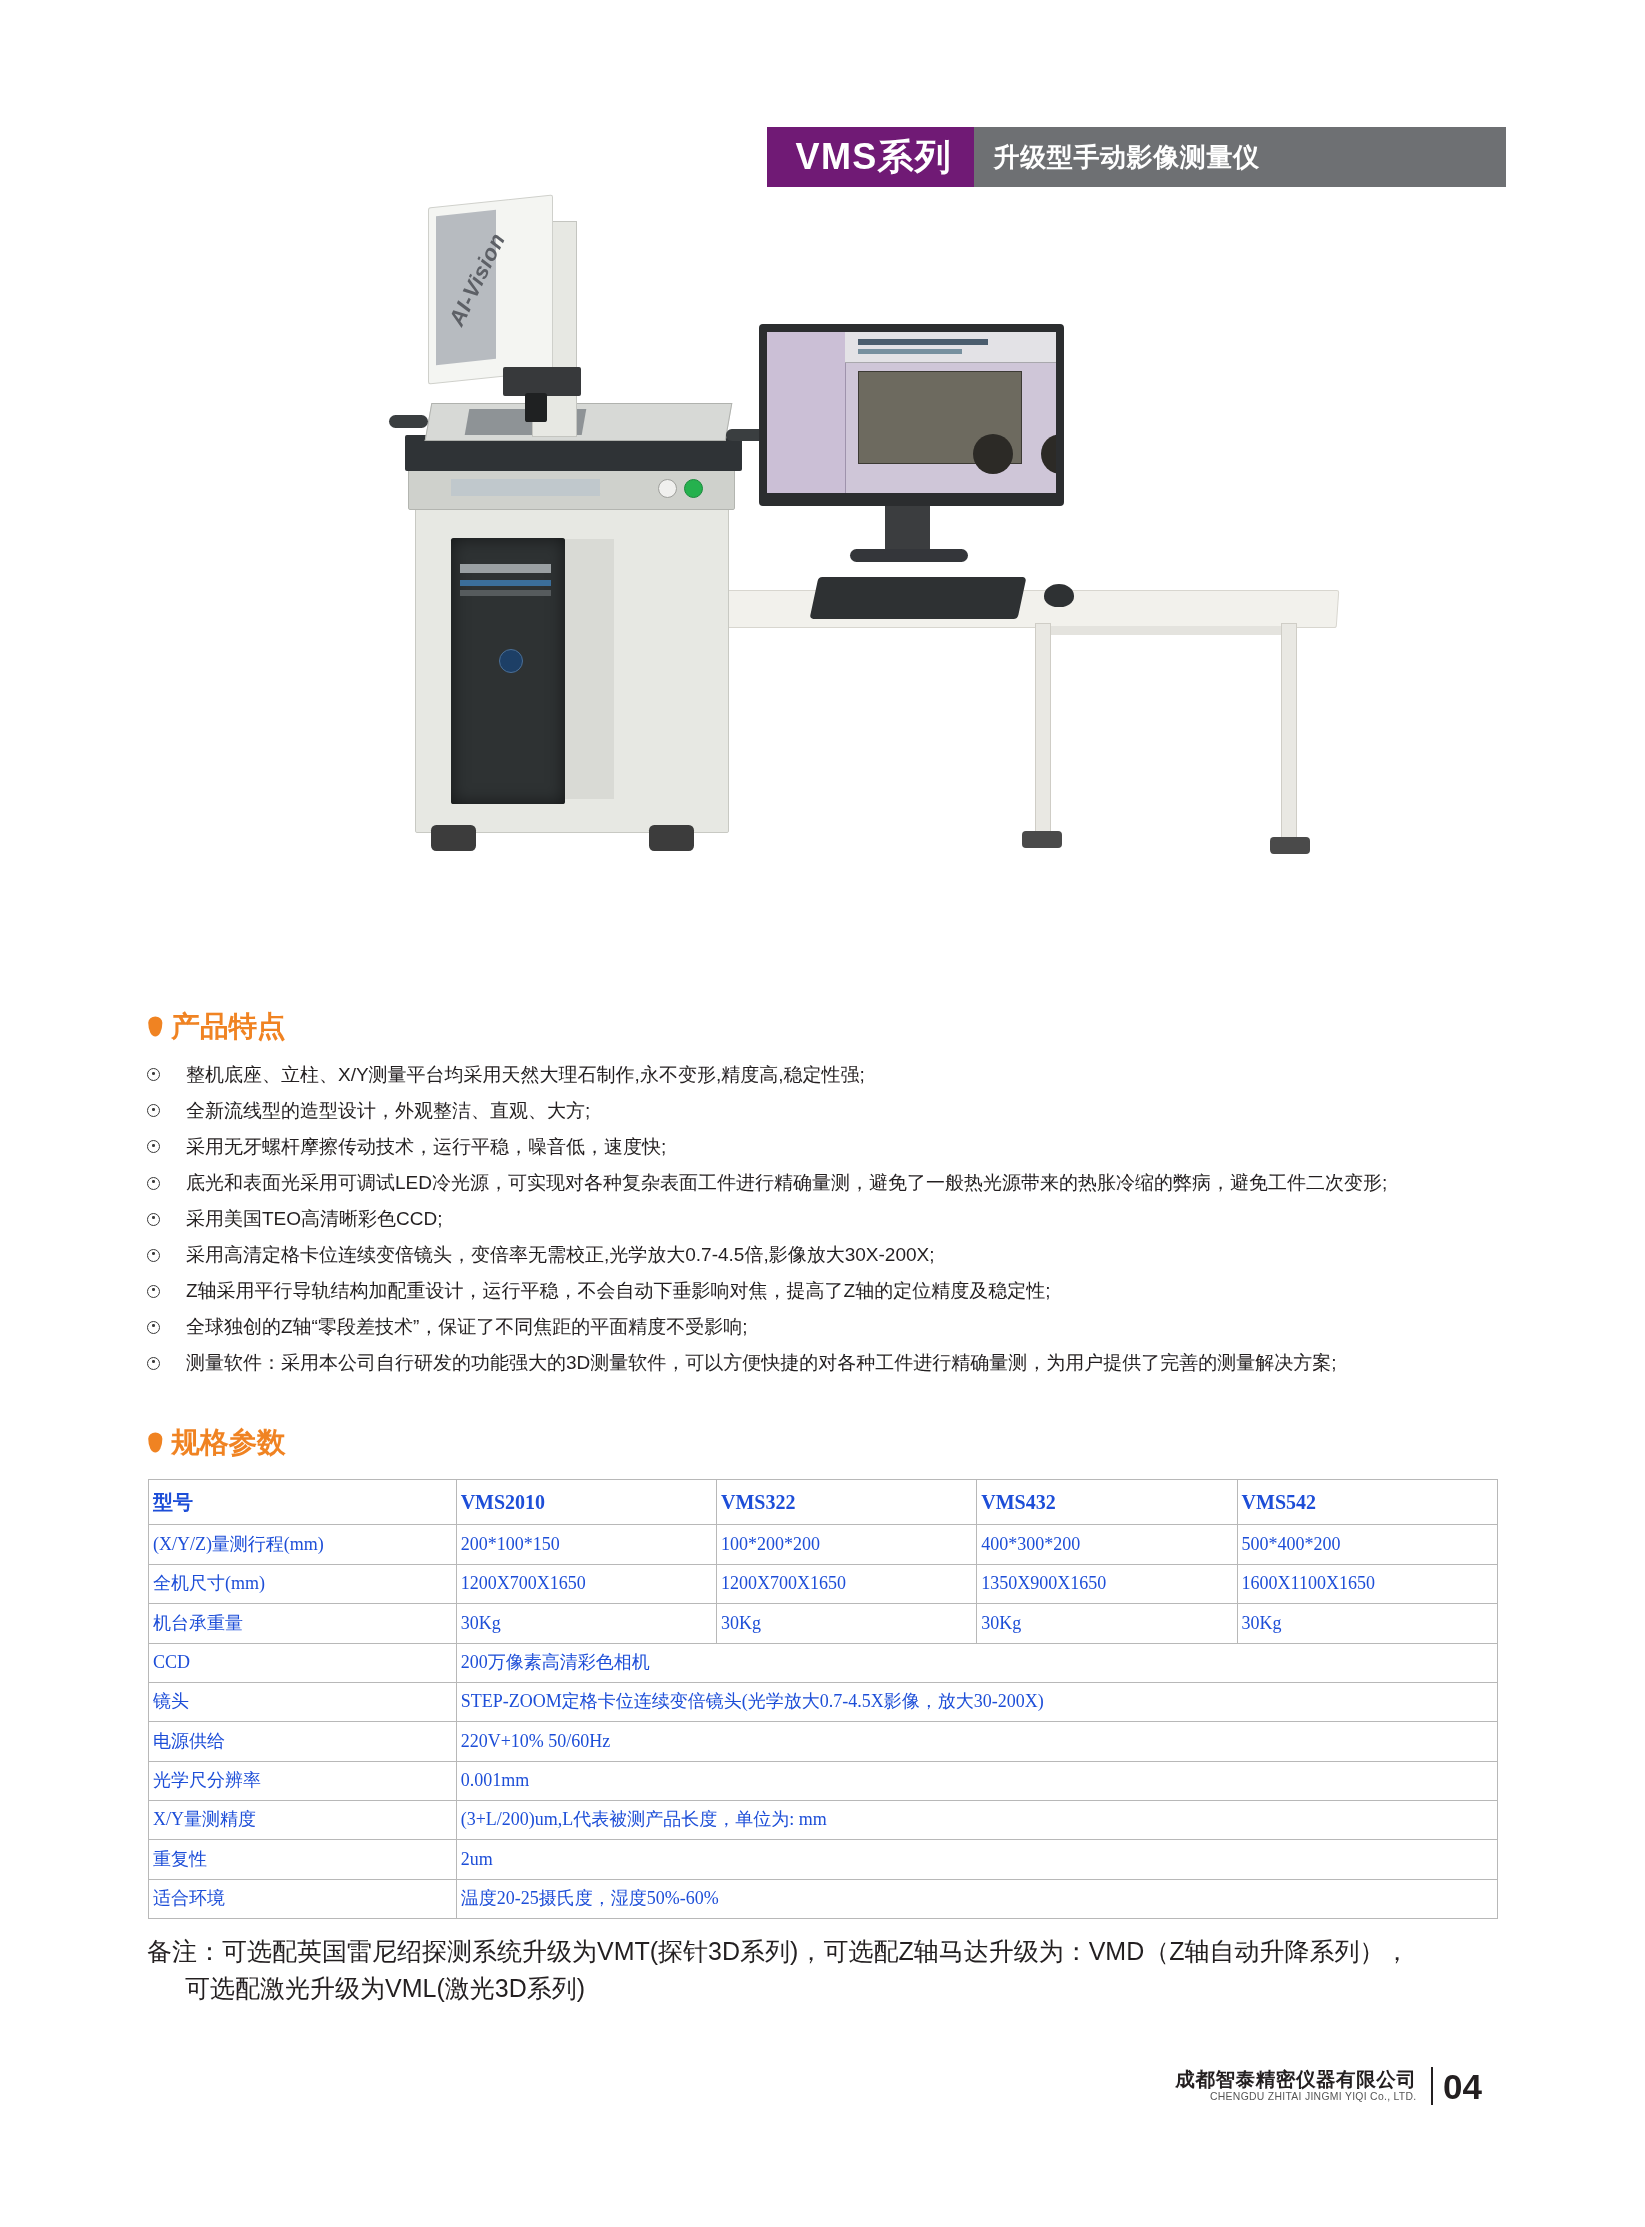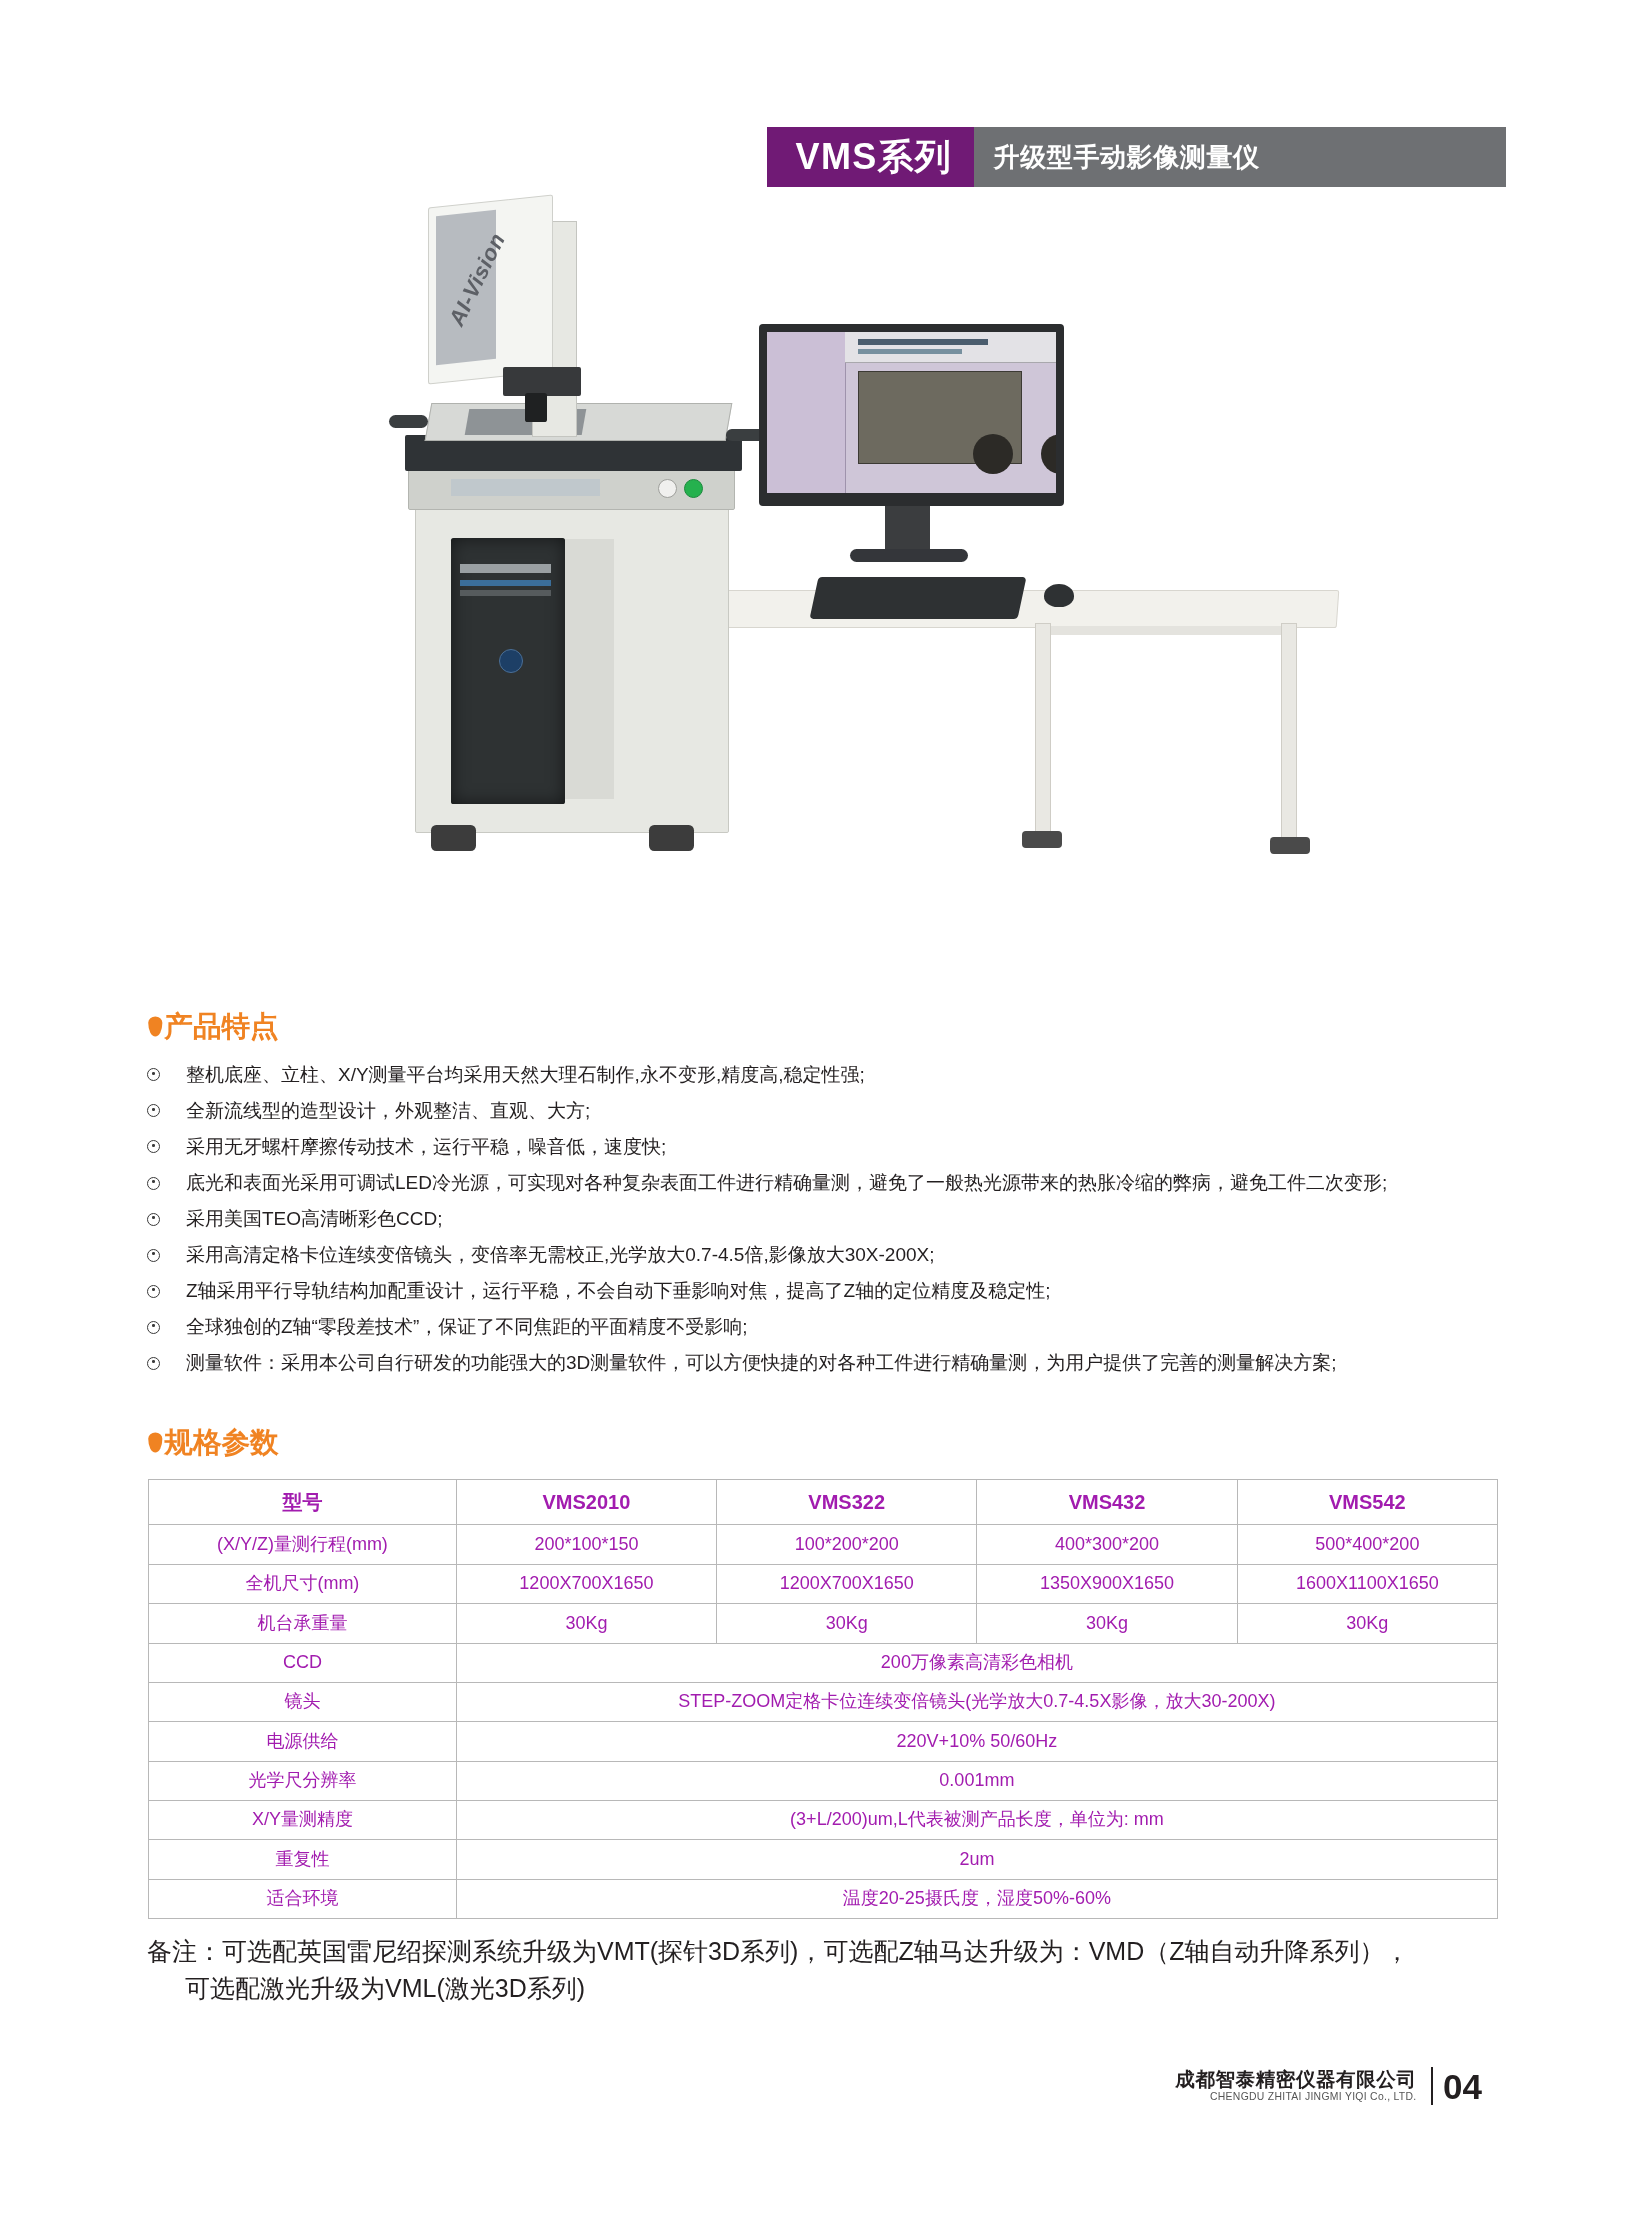--- a/index.html
+++ b/index.html
@@ -462,21 +462,21 @@
 
   
   .section {
     position: absolute;
     left: 0;
     width: 1646px;
   }
   .sec-head {
     display: flex;
     align-items: center;
-    gap: 2px;
+    gap: 9px;
     padding-left: 148px;
   }
   .drop-icon {
     width: 14.3px;
     height: 19.5px;
     background: #f08322;
     border-radius: 50% 50% 50% 50% / 68% 68% 32% 32%;
     transform: rotate(180deg);
     flex: 0 0 auto;
   }
@@ -531,26 +531,26 @@
     padding-left: 148px;
     padding-right: 148px;
   }
   table.spec {
     border-collapse: collapse;
     width: 1350px;
     table-layout: fixed;
   }
   table.spec td, table.spec th {
     border: 0.6px solid #b8b8b8;
-    text-align: center;
     font-size: 18px;
     font-weight: normal;
-    color: #a21caf;
+    color: #1d4ed8;
     padding: 8.4px 3.9px;
     line-height: 1.2;
+    font-family: Liberation Serif, serif;
   }
   table.spec .hdr td {
     font-weight: bold;
     font-size: 20px;
     padding: 10.4px 3.9px;
   }
   table.spec .rowlabel {
     width: 299px;
   }
   .note {

